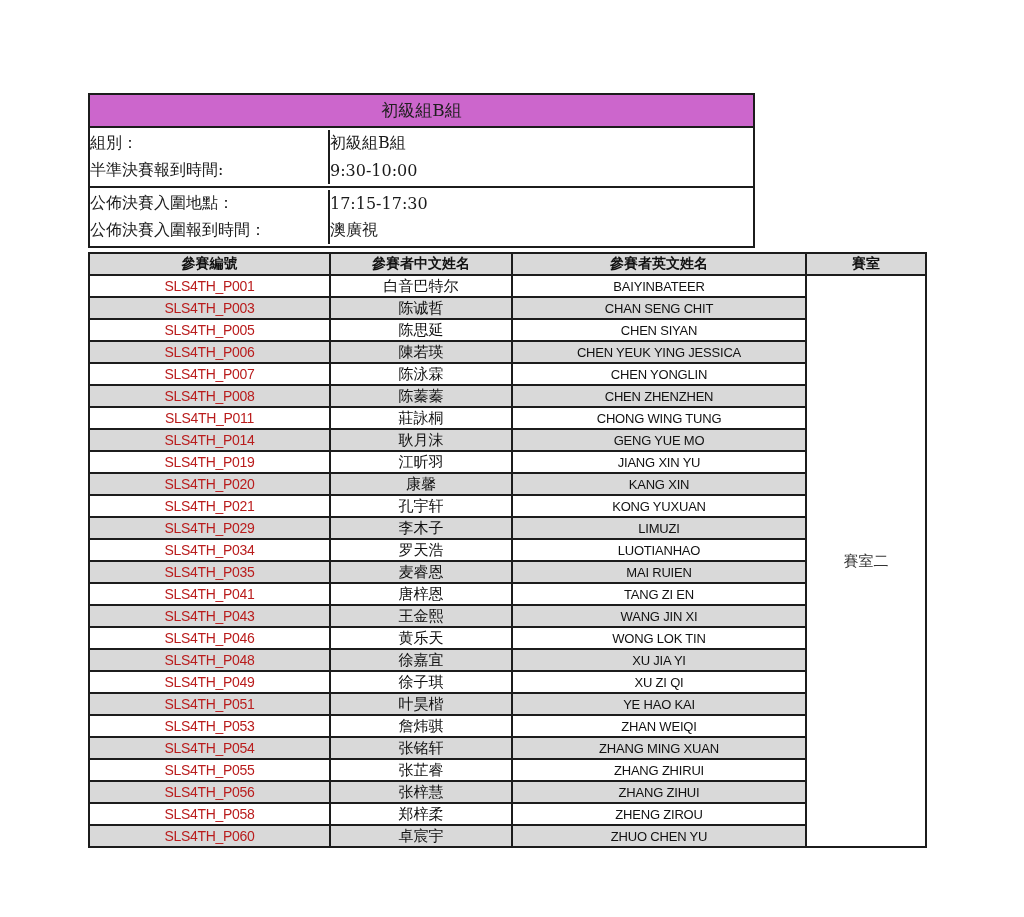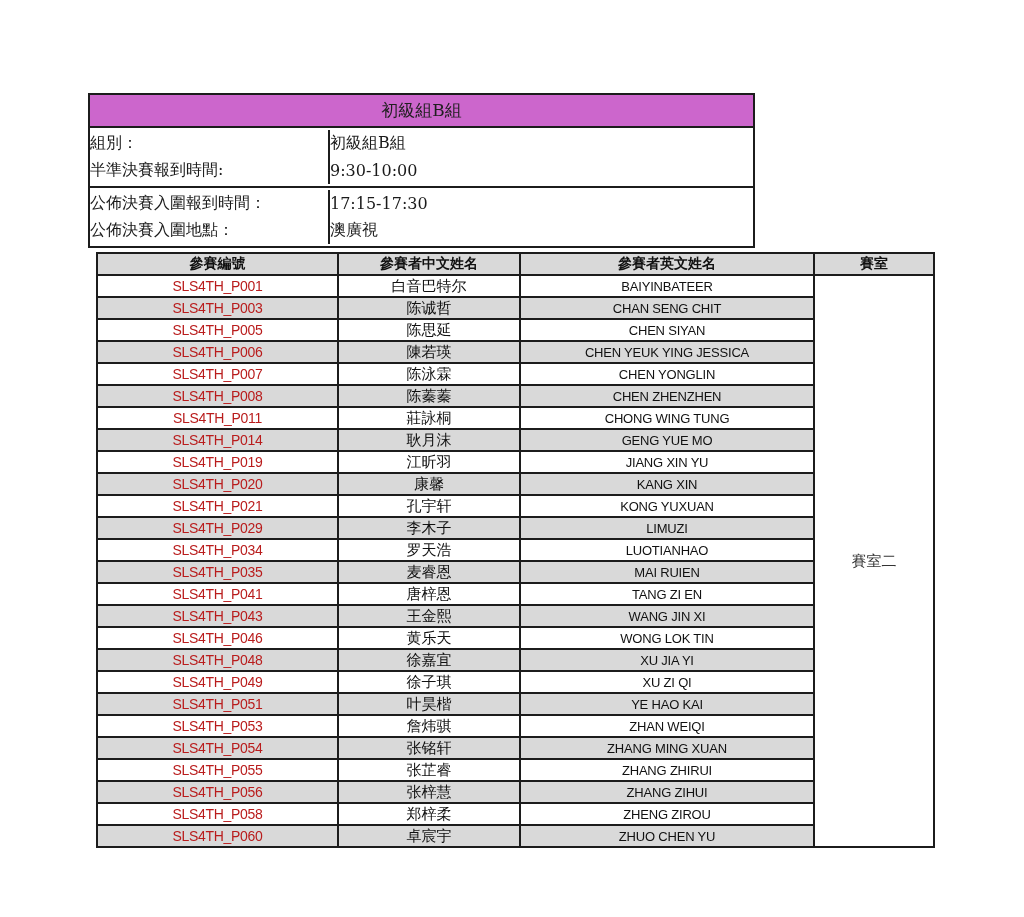--- a/index.html
+++ b/index.html
@@ -36,21 +36,21 @@
     flex: 0 0 auto;
   }
   .info-values { flex: 1 1 auto; }
   .info-line {
     height: 27px; display: flex; align-items: center;
     font-size: 16px; white-space: nowrap;
   }
 
   
   .roster {
-    position: absolute; left: 96px; top: 252px; width: 837px;
+    position: absolute; left: 88px; top: 252px; width: 837px;
     border-collapse: collapse; table-layout: fixed;
     font-family: "Liberation Sans", sans-serif;
   }
   .roster th, .roster td {
     border: 2px solid #1c1c1c;
     text-align: center; vertical-align: middle;
     padding: 0; overflow: hidden; white-space: nowrap;
   }
   .roster th {
     height: 20px;
@@ -84,22 +84,22 @@
         <div class="info-line">半準決賽報到時間:</div>
       </div>
       <div class="info-values">
         <div class="info-line">初級組B組</div>
         <div class="info-line">9:30-10:00</div>
       </div>
     </div>
 
     <div class="info-section">
       <div class="info-labels">
+        <div class="info-line">公佈決賽入圍地點：</div>
         <div class="info-line">公佈決賽入圍報到時間：</div>
-        <div class="info-line">公佈決賽入圍地點：</div>
       </div>
       <div class="info-values">
         <div class="info-line">17:15-17:30</div>
         <div class="info-line">澳廣視</div>
       </div>
     </div>
   </div>
 
   <table class="roster">
     <colgroup>

